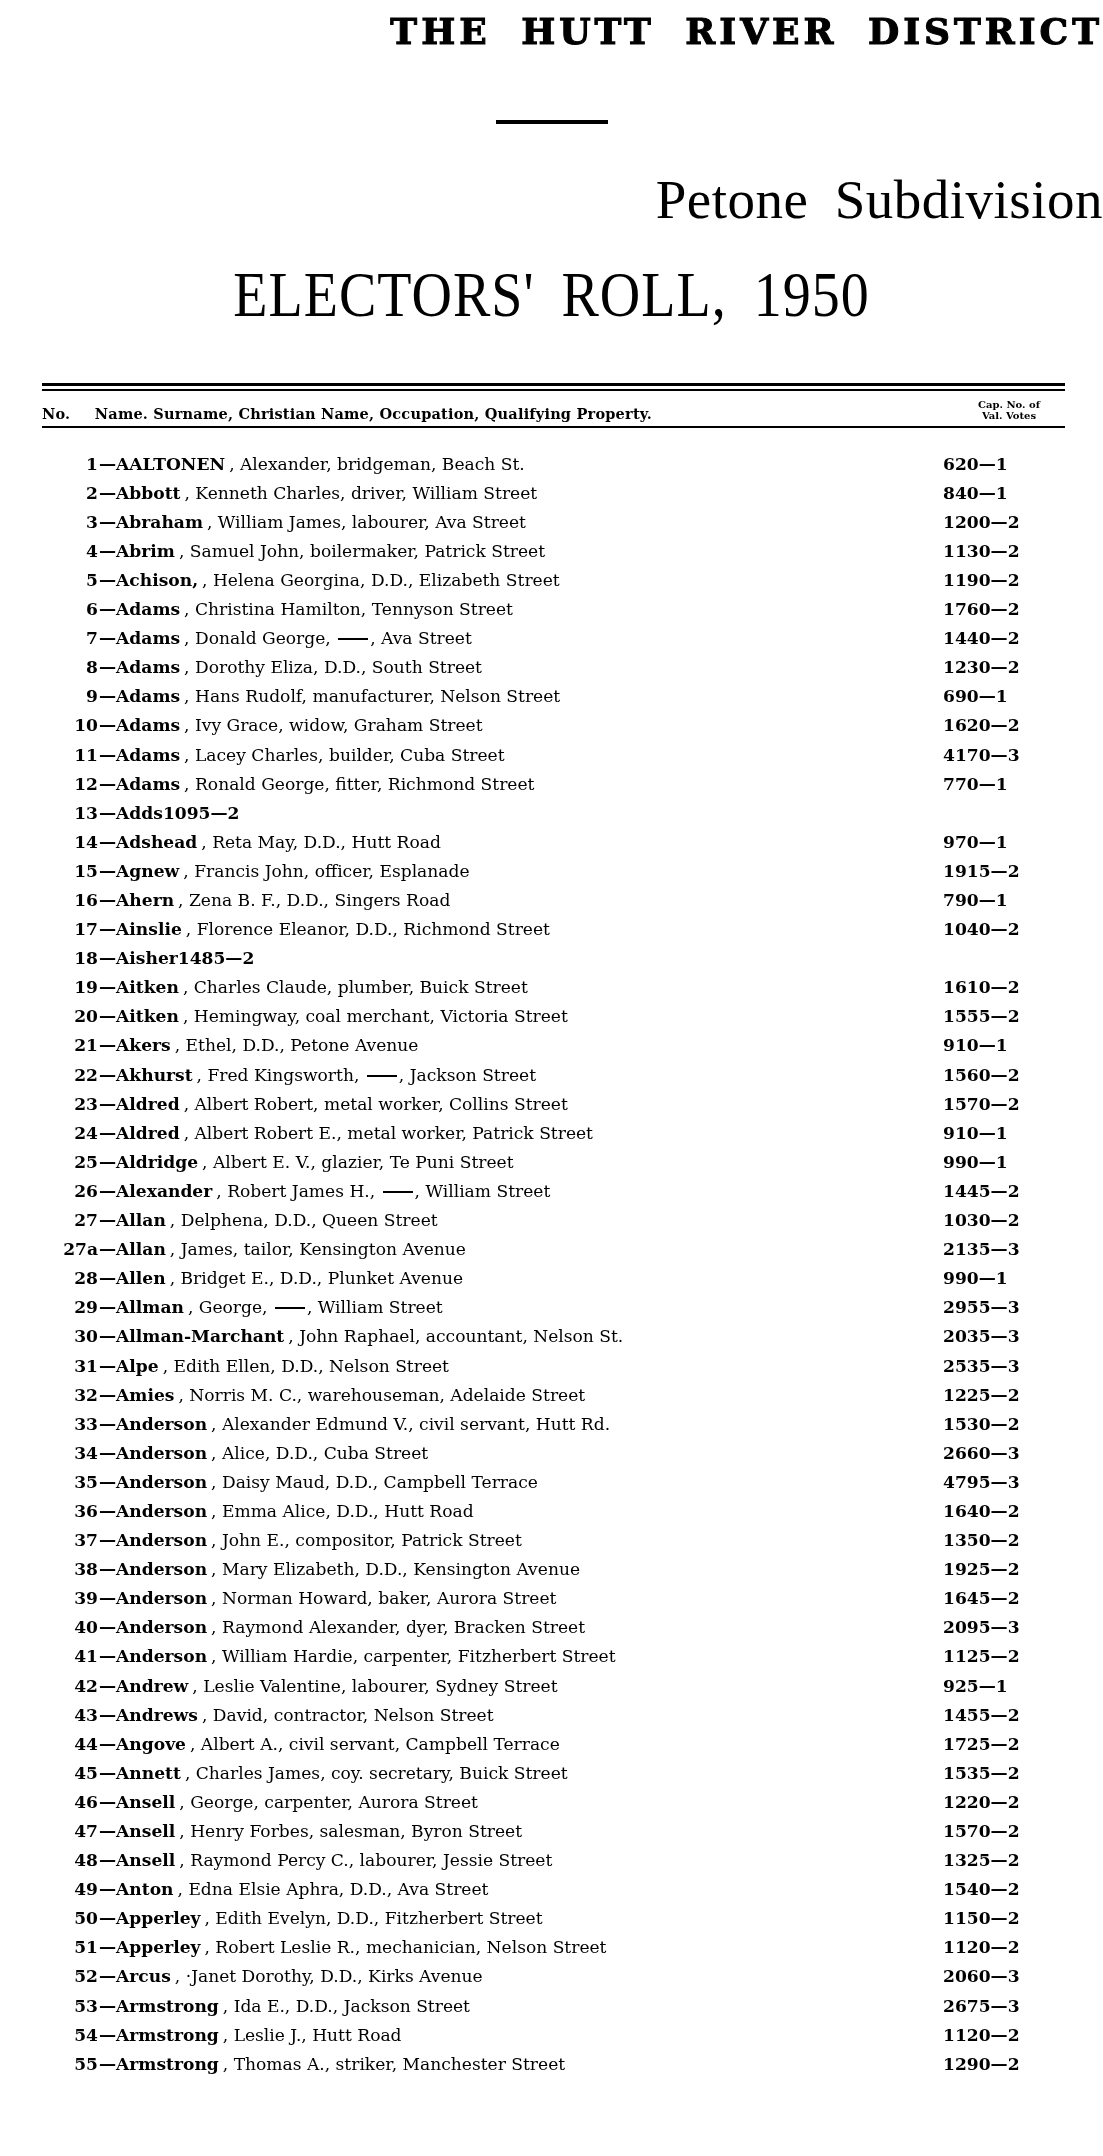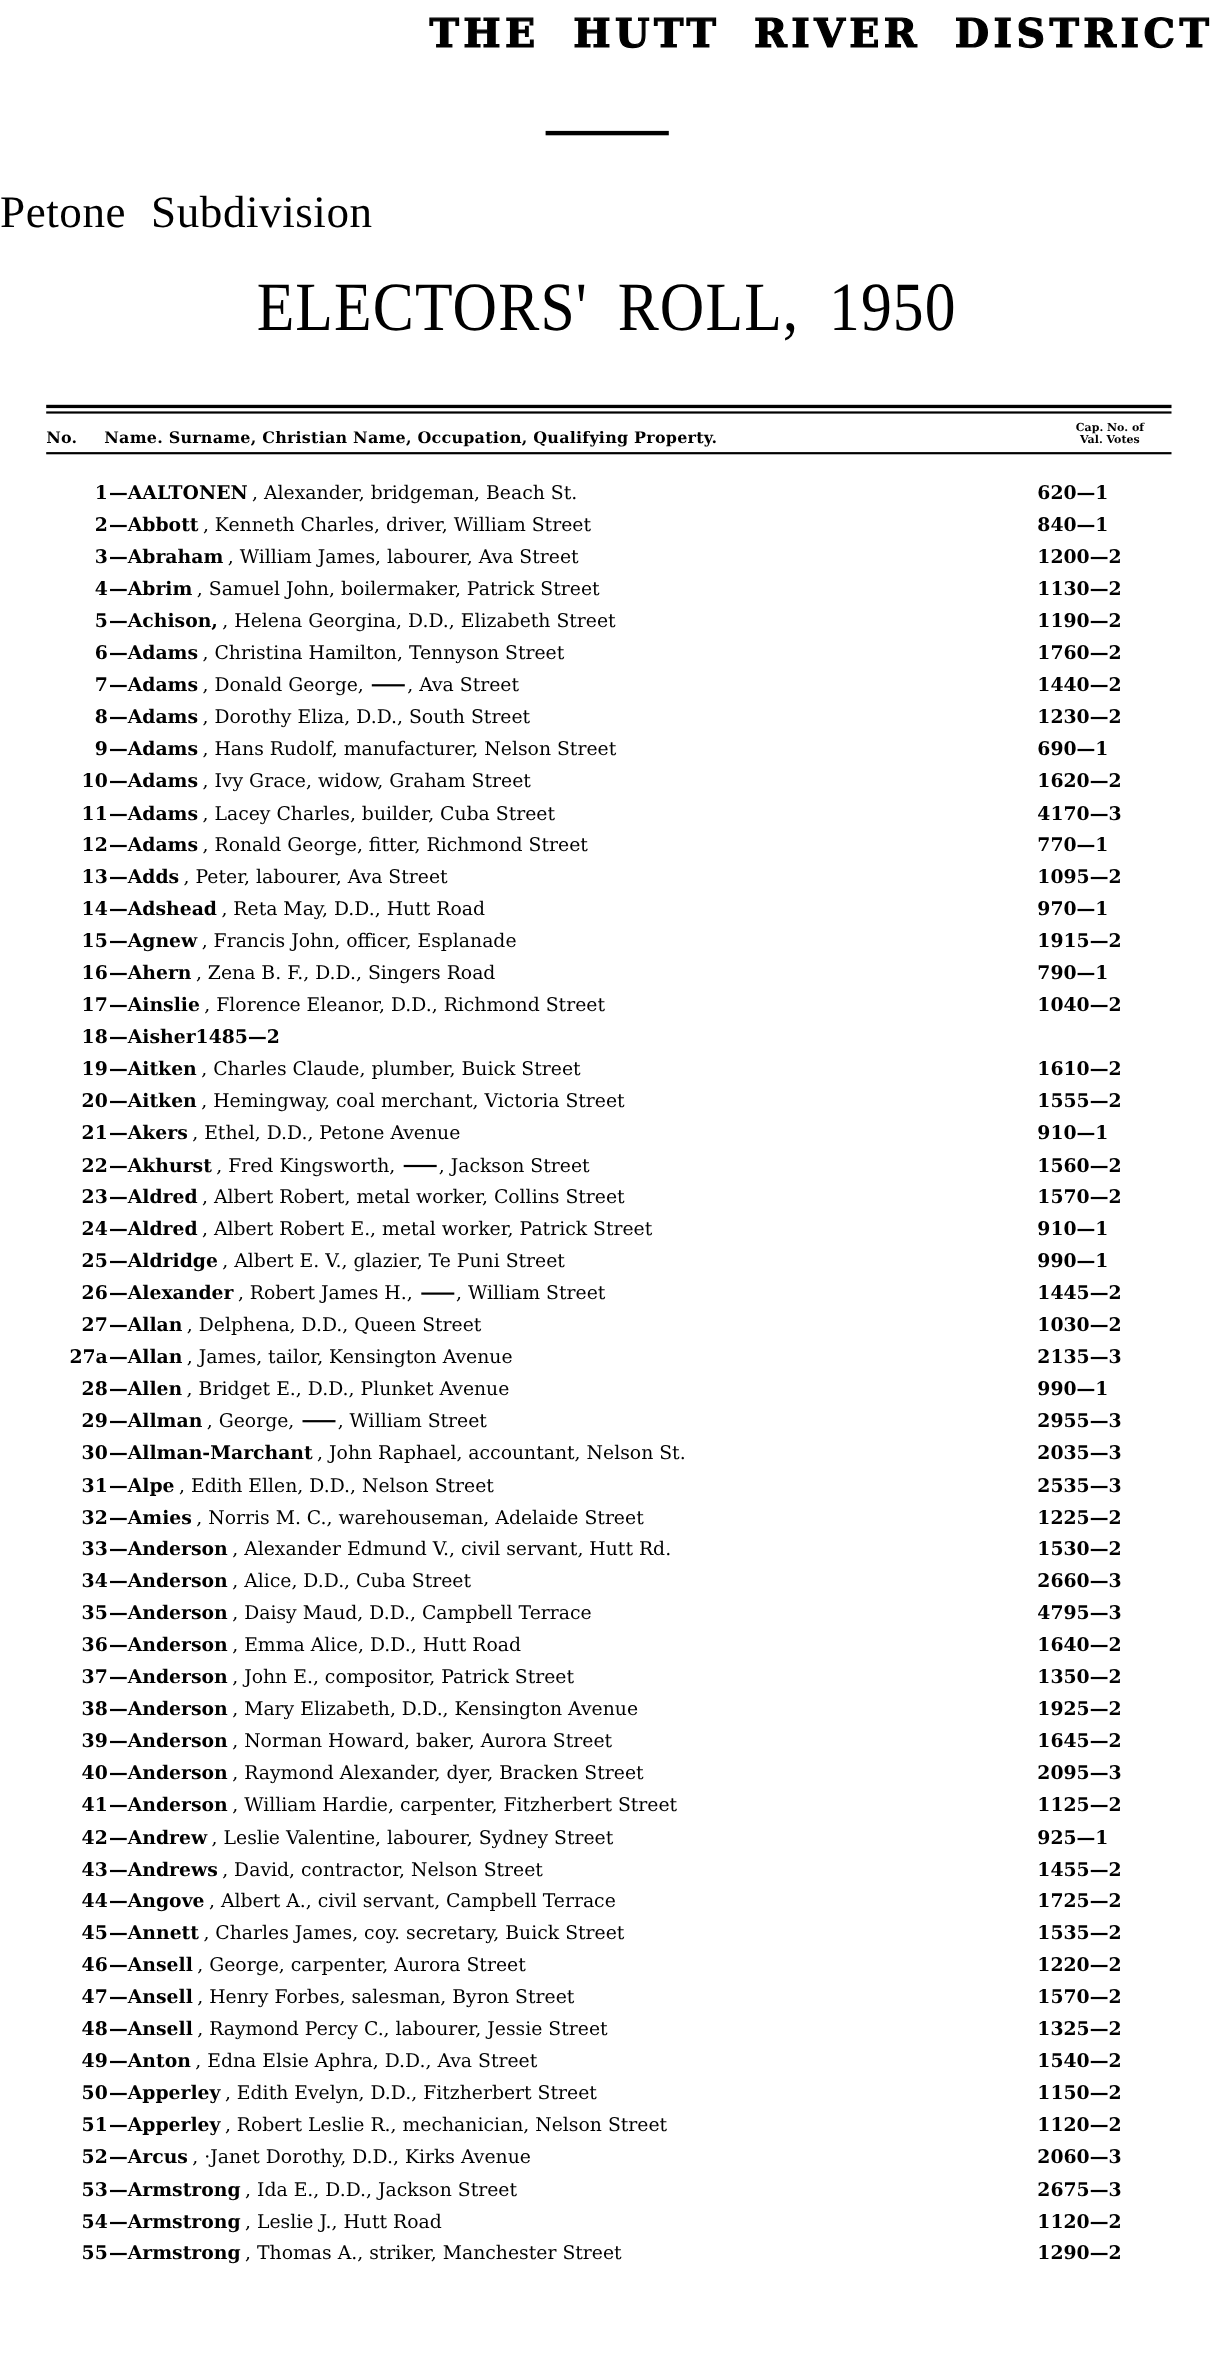--- a/index.html
+++ b/index.html
@@ -43,23 +43,23 @@
     margin-bottom: 20px;
   }
   .short-rule {
     display: inline-block;
     width: 112px;
     height: 4px;
     background: #000;
   }
 
   .subdivision {
-    text-align: left;
+    text-align: right;
     font-family: "Liberation Serif", "DejaVu Serif", serif;
-    font-size: 41px;
+    font-size: 55px;
     font-weight: 400;
     word-spacing: 12px;
     margin-top: 40px;
     letter-spacing: 0.5px;
   }
 
   .roll-title {
     text-align: center;
     font-family: "Liberation Serif", "DejaVu Serif", serif;
     font-size: 56px;
@@ -284,21 +284,20 @@
           <span class="num">12</span>
           <span class="dash">—</span>
           <span class="surname">Adams</span>
           <span class="details">, Ronald George, fitter, Richmond Street</span>
           <span class="val">770—1</span>
         </div>
         <div class="entry">
           <span class="num">13</span>
           <span class="dash">—</span>
           <span class="surname">Adds</span>
-          <span class="details">, Peter, labourer, Ava Street</span>
           <span class="val">1095—2</span>
         </div>
         <div class="entry">
           <span class="num">14</span>
           <span class="dash">—</span>
           <span class="surname">Adshead</span>
           <span class="details">, Reta May, D.D., Hutt Road</span>
           <span class="val">970—1</span>
         </div>
         <div class="entry">

